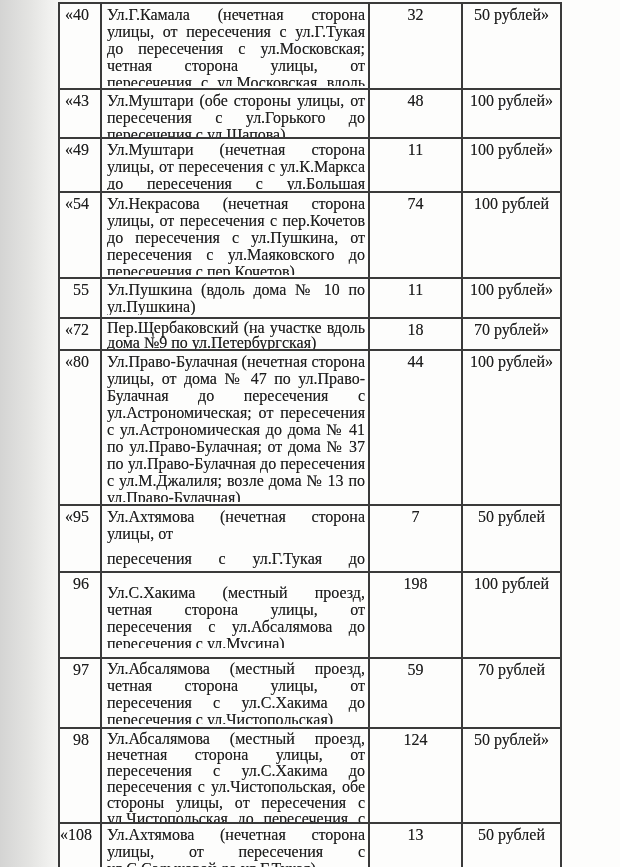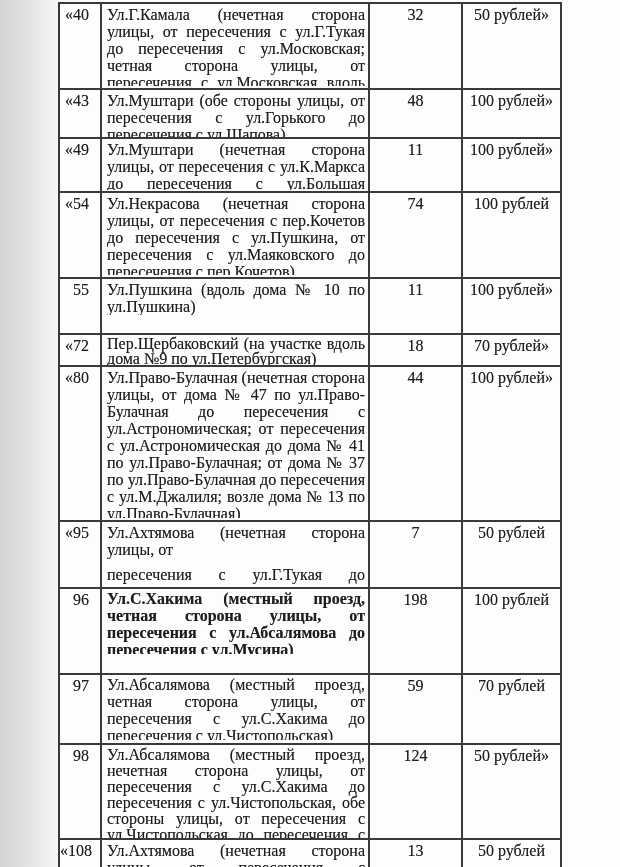--- a/index.html
+++ b/index.html
@@ -33,26 +33,26 @@
     text-shadow:0 0 0.5px rgba(25,25,25,.55);
   }
   .num{text-align:right;padding:2px 11px 0 0;text-shadow:0 0 0.5px rgba(25,25,25,.55);}
   .cnt{text-align:center;padding-top:2px;text-shadow:0 0 0.5px rgba(25,25,25,.55);}
   .fee{text-align:center;padding-top:2px;text-shadow:0 0 0.5px rgba(25,25,25,.55);}
 
   tr.r0{height:86px;}  tr.r0 .desc{height:80px;}
   tr.r1{height:34px;}  tr.r1 .desc{height:45px;border-radius:8px;}
   tr.r2{height:54px;}  tr.r2 .desc{height:49px;}
   tr.r3{height:86px;}  tr.r3 .desc{height:80px;}
-  tr.r4{height:56px;margin-top:25px;}  tr.r4 .desc{height:34px;}
+  tr.r4{height:40px;margin-top:25px;}  tr.r4 .desc{height:34px;}
   tr.r5{height:32px;}  tr.r5 .desc{height:29px;line-height:15px;padding-top:1px;}
   tr.r6{height:155px;} tr.r6 .desc{height:149px;}
   tr.r7{height:67px;border-radius:18px;}  tr.r7 .desc{height:61px;}
   tr.r7 .desc .p2{margin-top:8px;}
-  tr.r8{height:86px;}  tr.r8 .desc{height:64px;padding-top:1px;font-weight:bold;}
+  tr.r8{height:86px;}  tr.r8 .desc{height:64px;padding-top:11px;}
   tr.r9{height:70px;}  tr.r9 .desc{height:64px;padding-top:1px;}
   tr.r10{height:77px;padding-left:35px;} tr.r10 .desc{height:91px;line-height:16px;}
   tr.r11{height:70px;} tr.r11 .desc{height:64px;}
 </style>
 </head>
 <body>
 
 <div class="page">
   <table class="tariff">
     <colgroup>

